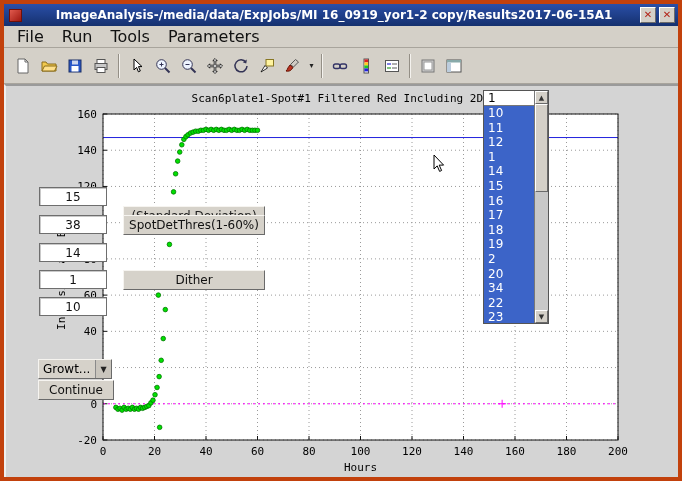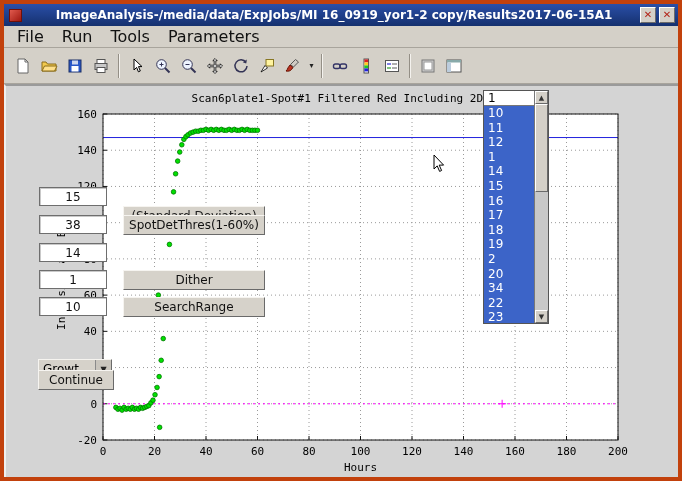--- a/index.html
+++ b/index.html
@@ -45,21 +45,21 @@
            font:12px "DejaVu Sans",sans-serif;color:#111;text-align:center;line-height:18px;
            white-space:nowrap;z-index:6;}
   .ctl-hidden{z-index:4;color:#222;}
   .popup{position:absolute;left:32px;top:273px;width:74px;height:20px;background:#d6d2ca;
          border-top:1px solid #f6f4f0;border-left:1px solid #f6f4f0;
          border-right:1px solid #6a6a6a;border-bottom:1px solid #6a6a6a;
          display:flex;align-items:center;font:12px "DejaVu Sans",sans-serif;z-index:6;}
   .popup-label{flex:1;padding-left:4px;overflow:hidden;white-space:nowrap;}
   .popup-arrow{width:16px;height:100%;border-left:1px solid #8a8a8a;background:#c9c5bd;
                display:flex;align-items:center;justify-content:center;font-size:8px;color:#222;}
-  .big-btn{position:absolute;left:32px;top:284px;width:76px;height:20px;background:#d6d2ca;
+  .big-btn{position:absolute;left:32px;top:294px;width:76px;height:20px;background:#d6d2ca;
            border-top:1px solid #f6f4f0;border-left:1px solid #f6f4f0;
            border-right:1px solid #6a6a6a;border-bottom:1px solid #6a6a6a;
            font:12px "DejaVu Sans",sans-serif;text-align:center;line-height:18px;z-index:6;color:#111;}
   
   .listbox{position:absolute;left:477px;top:4px;width:66px;height:234px;border:1px solid #555;
            background:#3c64c8;z-index:20;overflow:hidden;}
   .list-current{position:absolute;left:0;top:0;width:51px;height:15px;background:#fff;color:#000;
                 border-bottom:1px solid #777;font:12px "DejaVu Sans",sans-serif;line-height:14px;
                 padding-left:4px;}
   .list-items{position:absolute;left:0;top:15px;width:51px;bottom:0;}
@@ -357,21 +357,20 @@
 
     <input class="edit" style="top: 129px;" value="38">
     <div class="ctl-btn" style="top:129px">SpotDetThres(1-60%)</div>
 
     <input class="edit" style="top: 157px;" value="14">
 
     <input class="edit" style="top: 184px;" value="1">
     <div class="ctl-btn" style="top:184px">Dither</div>
 
     <input class="edit" style="top: 211px;" value="10">
-    <div class="ctl-btn" style="top:211px">SearchRange</div>
 
     <div class="popup">
       <span class="popup-label">Growt...</span>
       <span class="popup-arrow">▼</span>
     </div>
 
     <div class="big-btn">Continue</div>
 
     <div class="listbox">
       <div class="list-current">1</div>

